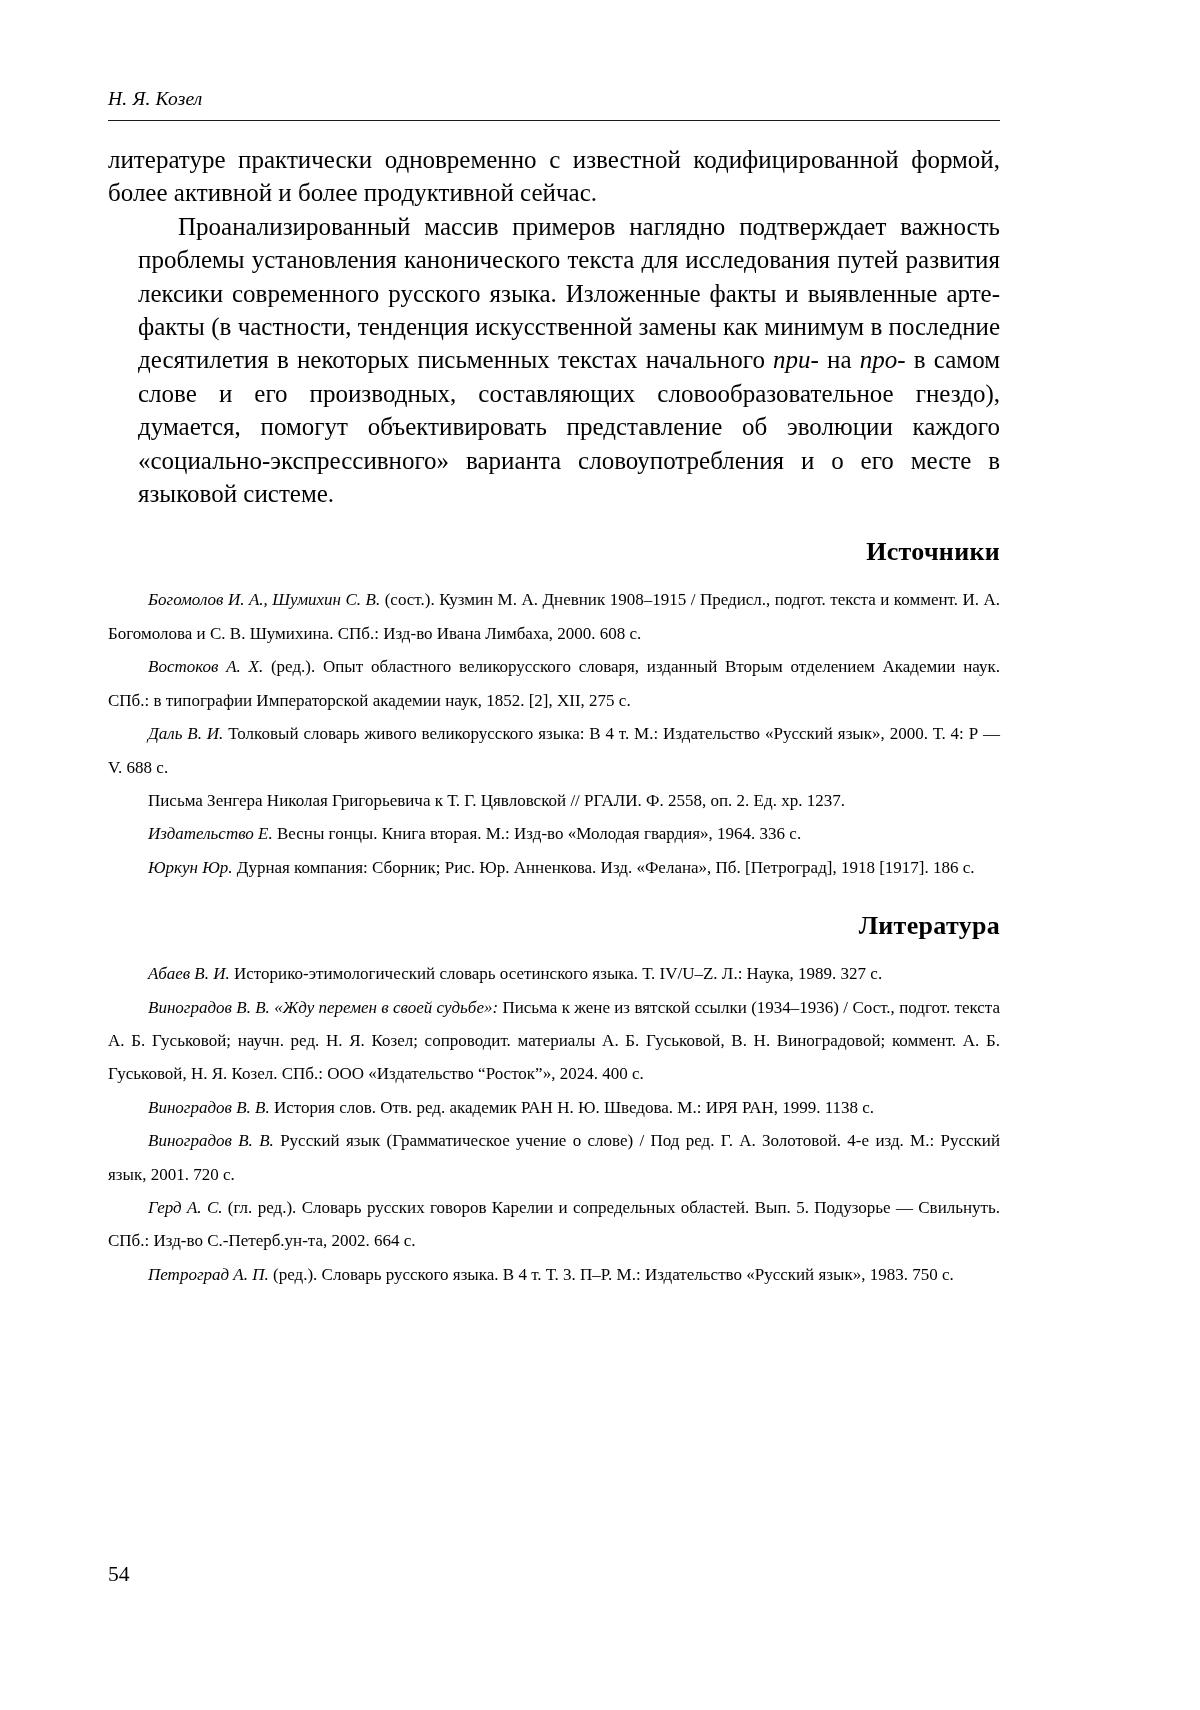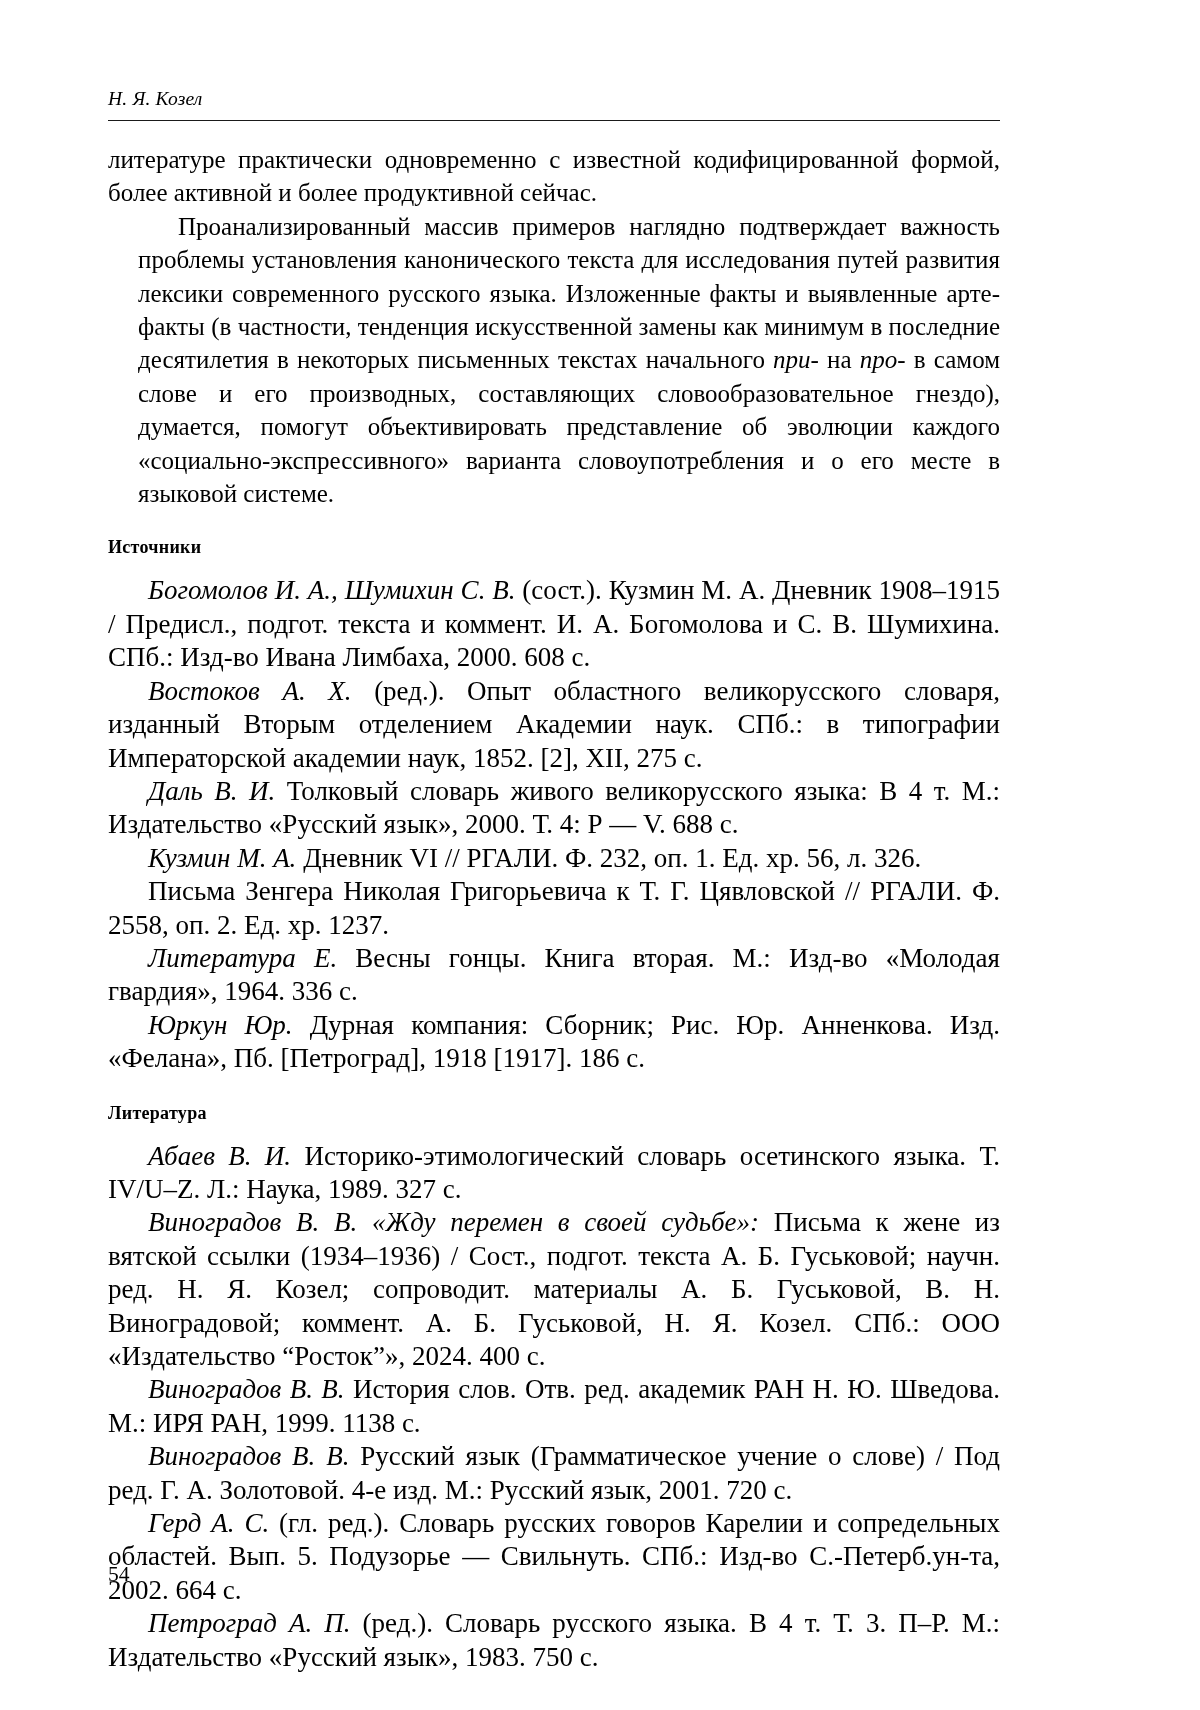--- a/index.html
+++ b/index.html
@@ -47,30 +47,30 @@
     hyphens: manual;
   }
   p.indent {
     text-indent: 40px;
     margin-left: 30px;
   }
   p.noindent {
     text-indent: 0;
   }
   .section-title {
-    text-align: left;
+    text-align: right;
     font-weight: bold;
-    font-size: 18px;
+    font-size: 26px;
     margin: 27px 0 16px 0;
     text-indent: 0;
     letter-spacing: 0.3px;
   }
   .ref {
     text-indent: 40px;
-    font-size: 27px;
+    font-size: 17px;
     line-height: 33.4px;
     text-align: justify;
     margin: 0;
   }
   i, .it {
     font-style: italic;
   }
   .folio {
     position: absolute;
     left: 108px;
@@ -91,23 +91,22 @@
 
     <p class="noindent">литературе практически одновременно с известной кодифицированной формой, более активной и более продуктивной сейчас.</p>
 
     <p class="indent"><span>Проанализированный массив примеров наглядно подтверждает важность проблемы установления канонического текста для исследования путей развития лексики современного русского языка. Изложенные факты и выявленные арте-факты (в частности, тенденция искусственной замены как минимум в последние десятилетия в некоторых письменных текстах начального </span><i>при-</i><span> на </span><i>про-</i><span> в самом слове и его производных, составляющих словообразовательное гнездо), думается, помогут объективировать представление об эволюции каждого «социально-экспрессивного» варианта словоупотребления и о его месте в языковой системе.</span></p>
 
     <div class="section-title">Источники</div>
 
     <p class="ref"><i>Богомолов И. А., Шумихин С. В.</i><span> (сост.). Кузмин М. А. Дневник 1908–1915 / Предисл., подгот. текста и коммент. И. А. Богомолова и С. В. Шумихина. СПб.: Изд-во Ивана Лимбаха, 2000. 608 с.</span></p>
     <p class="ref"><i>Востоков А. Х.</i><span> (ред.). Опыт областного великорусского словаря, изданный Вторым отделением Академии наук. СПб.: в типографии Императорской академии наук, 1852. [2], XII, 275 с.</span></p>
     <p class="ref"><i>Даль В. И.</i><span> Толковый словарь живого великорусского языка: В 4 т. М.: Издательство «Русский язык», 2000. Т. 4: Р — V. 688 с.</span></p>
-    <p class="ref"><i>Кузмин М. А.</i><span> Дневник VI // РГАЛИ. Ф. 232, оп. 1. Ед. хр. 56, л. 326.</span></p>
     <p class="ref"><i></i><span>Письма Зенгера Николая Григорьевича к Т. Г. Цявловской // РГАЛИ. Ф. 2558, оп. 2. Ед. хр. 1237.</span></p>
-    <p class="ref"><i>Литература Е.</i><span> Весны гонцы. Книга вторая. М.: Изд-во «Молодая гвардия», 1964. 336 с.</span></p>
+    <p class="ref"><i>Издательство Е.</i><span> Весны гонцы. Книга вторая. М.: Изд-во «Молодая гвардия», 1964. 336 с.</span></p>
     <p class="ref"><i>Юркун Юр.</i><span> Дурная компания: Сборник; Рис. Юр. Анненкова. Изд. «Фелана», Пб. [Петроград], 1918 [1917]. 186 с.</span></p>
 
     <div class="section-title">Литература</div>
 
     <p class="ref"><i>Абаев В. И.</i><span> Историко-этимологический словарь осетинского языка. Т. IV/U–Z. Л.: Наука, 1989. 327 с.</span></p>
     <p class="ref"><i>Виноградов В. В.</i><i> «Жду перемен в своей судьбе»:</i><span> Письма к жене из вятской ссылки (1934–1936) / Сост., подгот. текста А. Б. Гуськовой; научн. ред. Н. Я. Козел; сопроводит. материалы А. Б. Гуськовой, В. Н. Виноградовой; коммент. А. Б. Гуськовой, Н. Я. Козел. СПб.: ООО «Издательство “Росток”», 2024. 400 с.</span></p>
     <p class="ref"><i>Виноградов В. В.</i><span> История слов. Отв. ред. академик РАН Н. Ю. Шведова. М.: ИРЯ РАН, 1999. 1138 с.</span></p>
     <p class="ref"><i>Виноградов В. В.</i><span> Русский язык (Грамматическое учение о слове) / Под ред. Г. А. Золотовой. 4-е изд. М.: Русский язык, 2001. 720 с.</span></p>
     <p class="ref"><i>Герд А. С.</i><span> (гл. ред.). Словарь русских говоров Карелии и сопредельных областей. Вып. 5. Подузорье — Свильнуть. СПб.: Изд-во С.-Петерб.ун-та, 2002. 664 с.</span></p>
     <p class="ref"><i>Петроград А. П.</i><span> (ред.). Словарь русского языка. В 4 т. Т. 3. П–Р. М.: Издательство «Русский язык», 1983. 750 с.</span></p>

